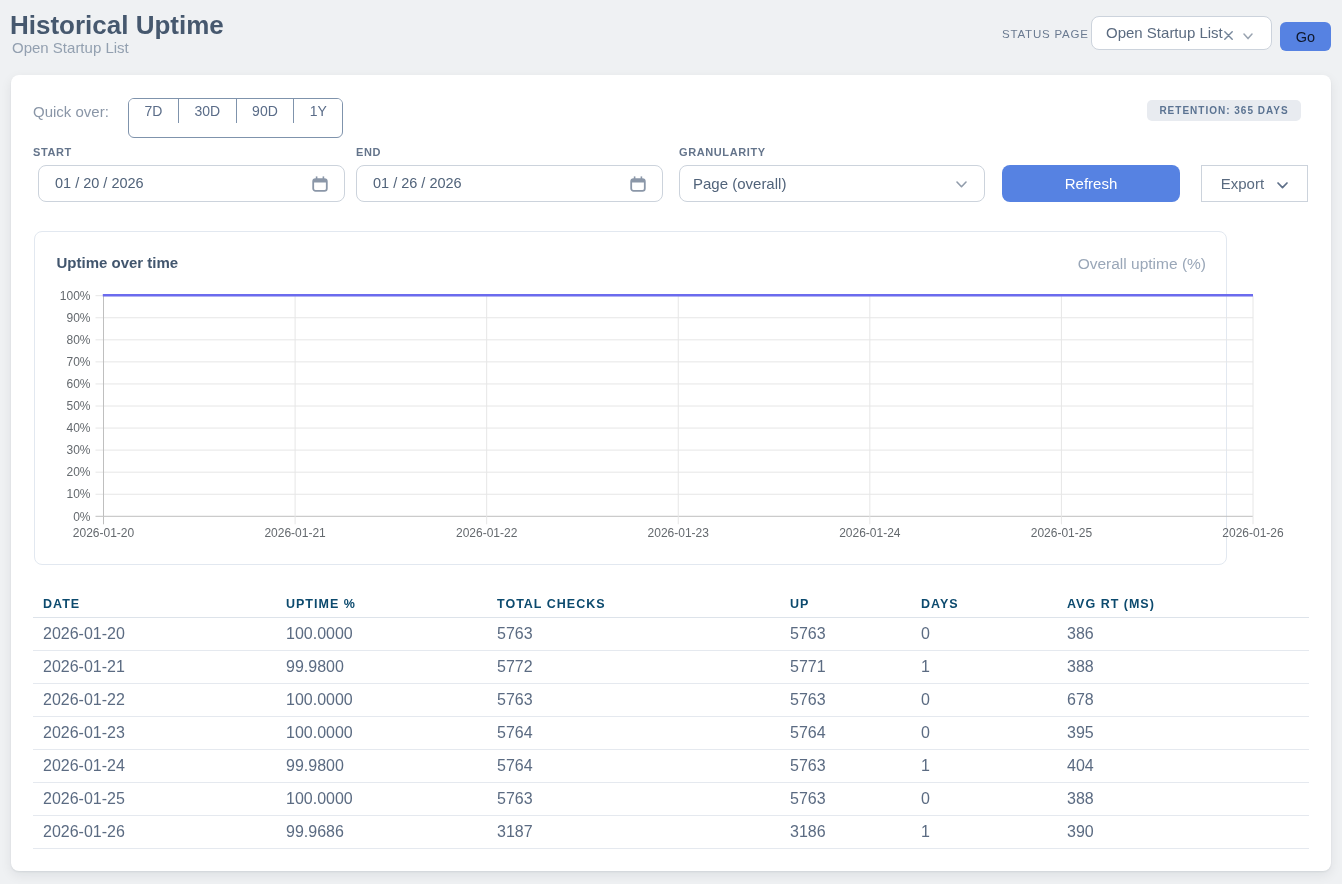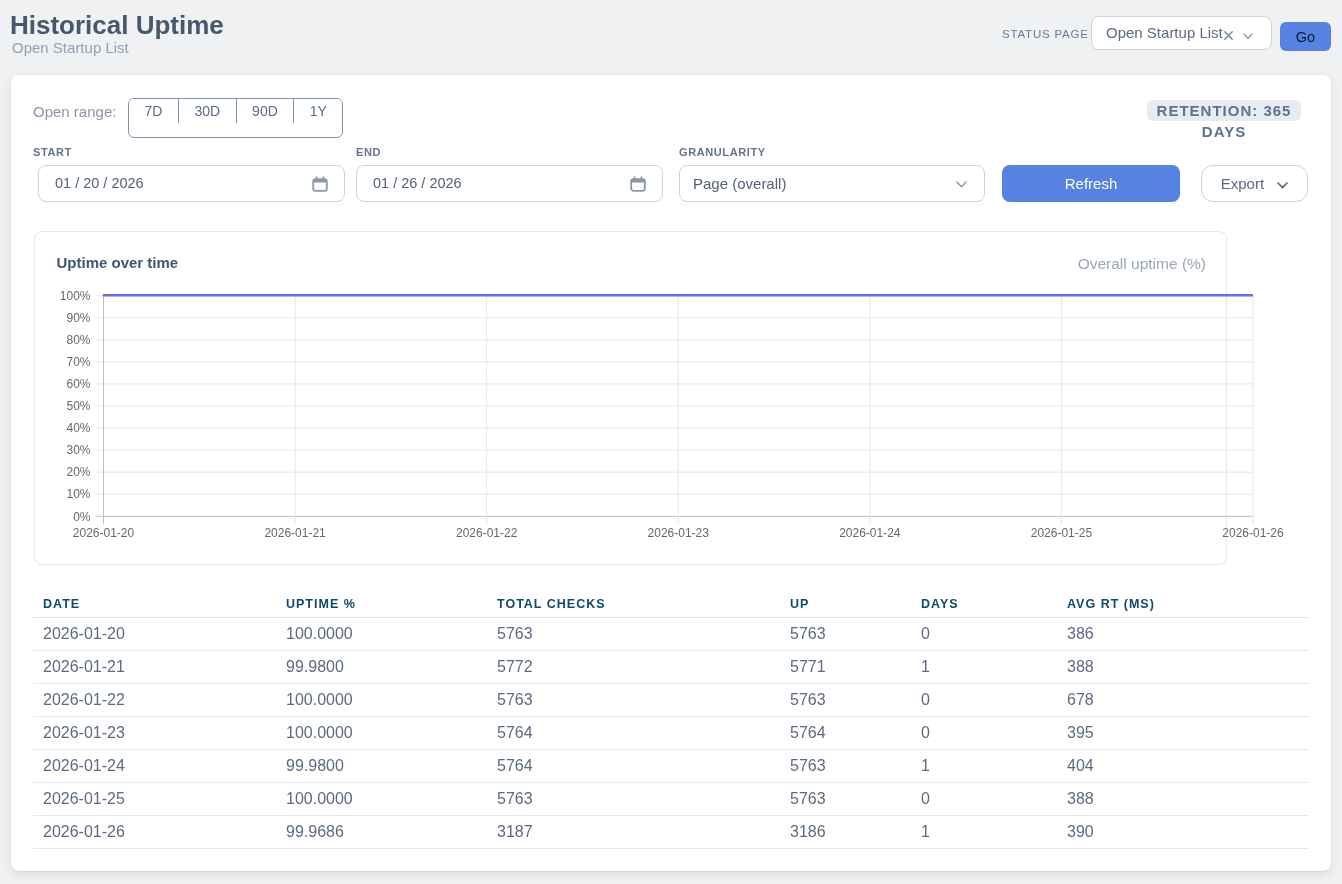--- a/index.html
+++ b/index.html
@@ -18,31 +18,31 @@
 .sp-select svg.x { position:absolute; left:132px; top:14px; }
 .sp-select svg.ch { position:absolute; left:151px; top:15.5px; }
 .go { position:absolute; left:1280px; top:22px; width:51px; height:29px; background:#5682e2; border:none; border-radius:6px; color:#0f172a; font-size:14.5px; font-family:inherit; }
 
 .card { position:absolute; left:11px; top:75px; width:1320px; height:796px; background:#fff; border-radius:8px; box-shadow:0 1px 2px rgba(15,23,42,.07), 0 4px 12px rgba(15,23,42,.08); }
 
 .qlabel { position:absolute; left:33px; top:103px; font-size:15px; color:#8a96a7; }
 .seg { position:absolute; left:128px; top:98px; height:40px; display:flex; border:1px solid #7f93ac; border-radius:6px; overflow:hidden; }
 .seg button { background:#fff; border:none; border-right:1px solid #7f93ac; color:#5a6c88; font-size:14px; font-family:inherit; padding:0 15.5px; height:24px; }
 .seg button:last-child { border-right:none; }
-.badge { position:absolute; left:1147px; top:100px; width:154px; height:21px; background:#e8ebf0; border-radius:5px; font-size:15px; font-weight:700; color:#5b7392; letter-spacing:1px; text-align:center; line-height:21px; }
+.badge { position:absolute; left:1147px; top:100px; width:154px; height:21px; background:#e8ebf0; border-radius:5px; font-size:10px; font-weight:700; color:#5b7392; letter-spacing:1px; text-align:center; line-height:21px; }
 
 .flabel { position:absolute; font-size:11px; font-weight:700; color:#64748b; letter-spacing:0.6px; }
 .fl1 { left:33px; top:146px; } .fl2 { left:356px; top:146px; } .fl3 { left:679px; top:146px; }
 .dinput { position:absolute; width:307px; height:37px; top:165px; border:1px solid #ccd3dc; border-radius:8px; font-size:14.5px; color:#51637a; padding-left:16px; background:#fff; line-height:35px; }
 #d1 { left:38px; } #d2 { left:356px; }
 .dinput svg.cal { position:absolute; right:16px; top:10px; }
 .gsel { position:absolute; left:679px; top:165px; width:306px; height:37px; background:#fff; border:1px solid #ccd3dc; border-radius:8px; font-size:15px; color:#51637a; line-height:35px; padding-left:13px; }
 .gsel svg { position:absolute; right:17px; top:15px; }
 .refresh { position:absolute; left:1002px; top:165px; width:178px; height:37px; background:#5682e2; border:none; border-radius:8px; color:#fff; font-size:15px; font-family:inherit; }
-.export { position:absolute; left:1201px; top:165px; width:107px; height:37px; background:#fff; border:1px solid #ccd3dc; border-radius:12px; color:#5a6b80; font-size:15px; font-family:inherit; }
+.export { position:absolute; left:1201px; top:165px; width:107px; height:37px; background:#fff; border:1px solid #ccd3dc; border-radius:0; color:#5a6b80; font-size:15px; font-family:inherit; }
 
 .chartcard { position:absolute; left:34px; top:231px; width:1193px; height:334px; background:#fff; border:1px solid #e2e8f0; border-radius:8px; }
 .ctitle { position:absolute; left:21.5px; top:21.5px; font-size:15px; font-weight:700; color:#42566e; }
 .clabel { position:absolute; right:20px; top:22.5px; font-size:15.5px; color:#9aa7b8; }
 
 table.data { position:absolute; left:33px; top:590px; width:1276px; border-collapse:collapse; table-layout:fixed; }
 table.data th { font-size:12.5px; font-weight:700; color:#0c4a6e; letter-spacing:1px; text-align:left; padding:7px 10px 6px 10px; border-bottom:1px solid #dde3ea; }
 table.data td { font-size:16px; color:#5b6b82; text-align:left; padding:0 10px; height:33px; border-bottom:1px solid #e5e9ef; }
 table.data tr:last-child td { border-bottom:1px solid #e5e9ef; }
 </style>
@@ -55,21 +55,21 @@
     <svg class="x" width="9" height="9" viewBox="0 0 9 9" fill="none">
       <path d="M0.8 0.8 L8.2 8.2 M8.2 0.8 L0.8 8.2" stroke="#76879b" stroke-width="1.4" stroke-linecap="round"></path>
     </svg>
     <svg class="ch" width="10" height="7" viewBox="0 0 10 7" fill="none">
       <path d="M1 1 L5 5.6 L9 1" stroke="#9aa4b1" stroke-width="1.5" stroke-linecap="round" stroke-linejoin="round"></path>
     </svg>
   </div>
   <button class="go">Go</button>
 
   <div class="card"></div>
-  <span class="qlabel">Open range:</span>
+  <span class="qlabel">Quick over:</span>
   <div class="seg">
     <button>7D</button>
     <button>30D</button>
     <button>90D</button>
     <button>1Y</button>
   </div>
   <span class="badge">RETENTION: 365 DAYS</span>
 
   <span class="flabel fl1">START</span>
   <span class="flabel fl2">END</span>

